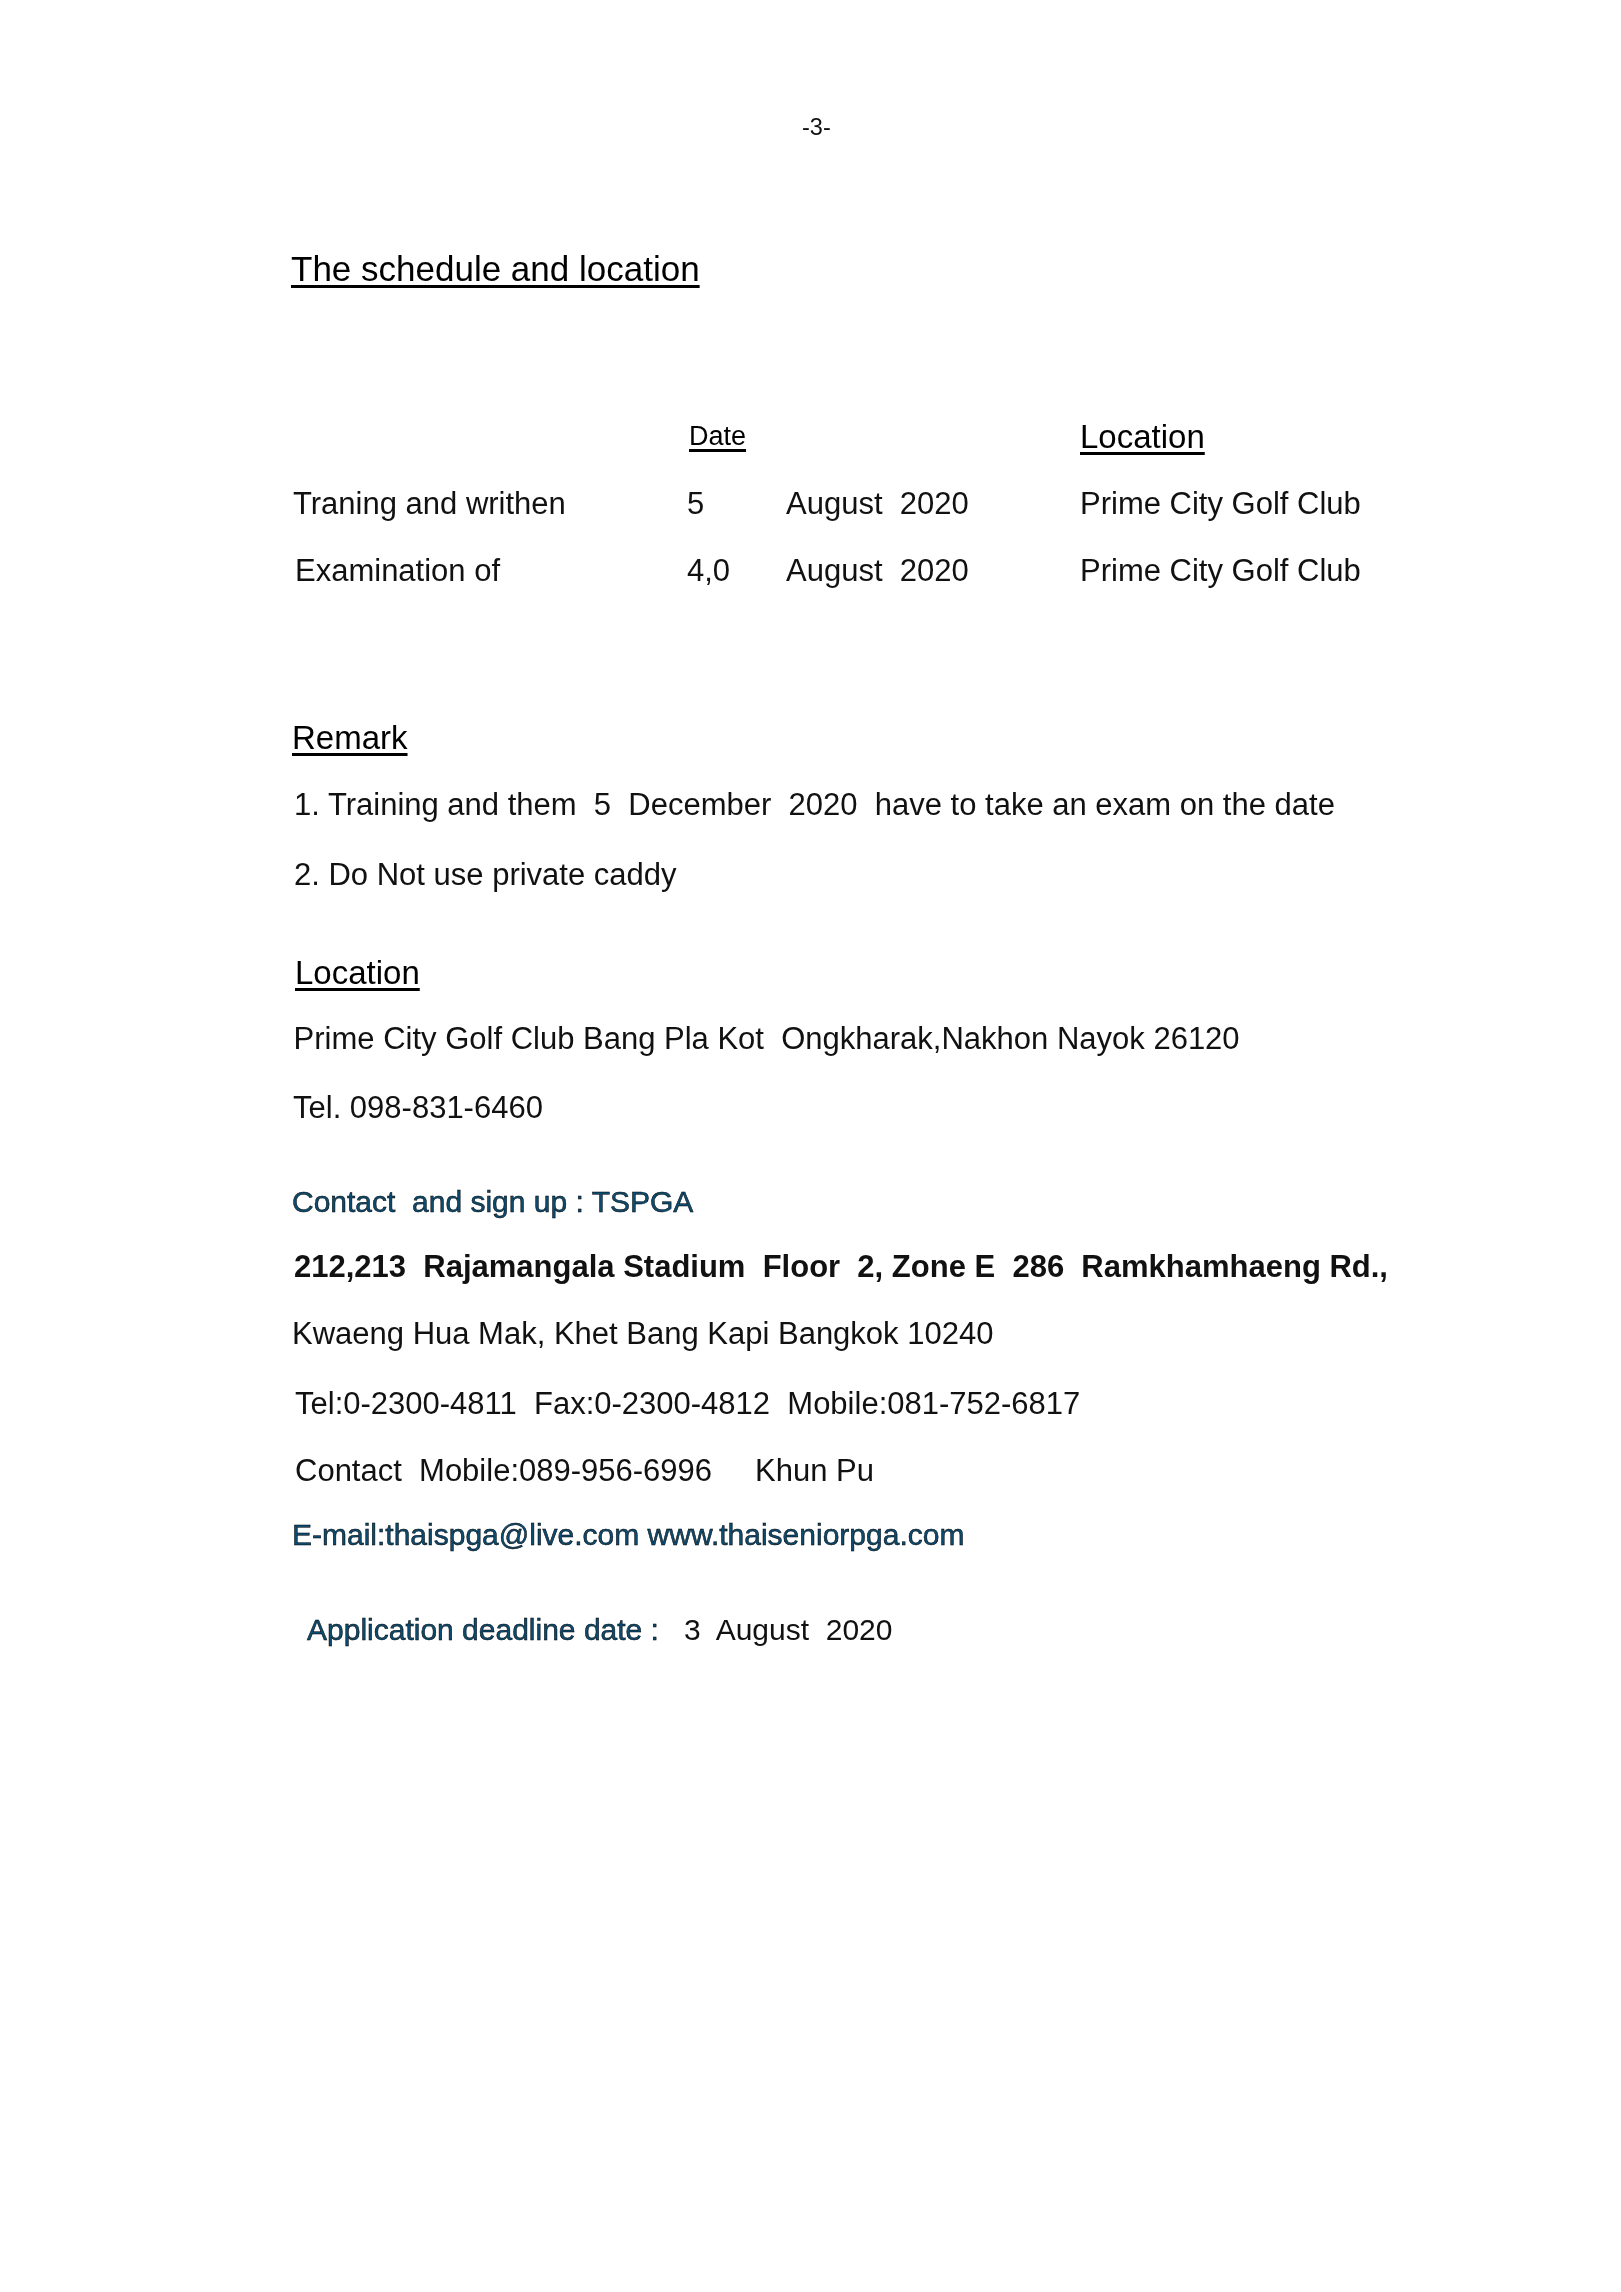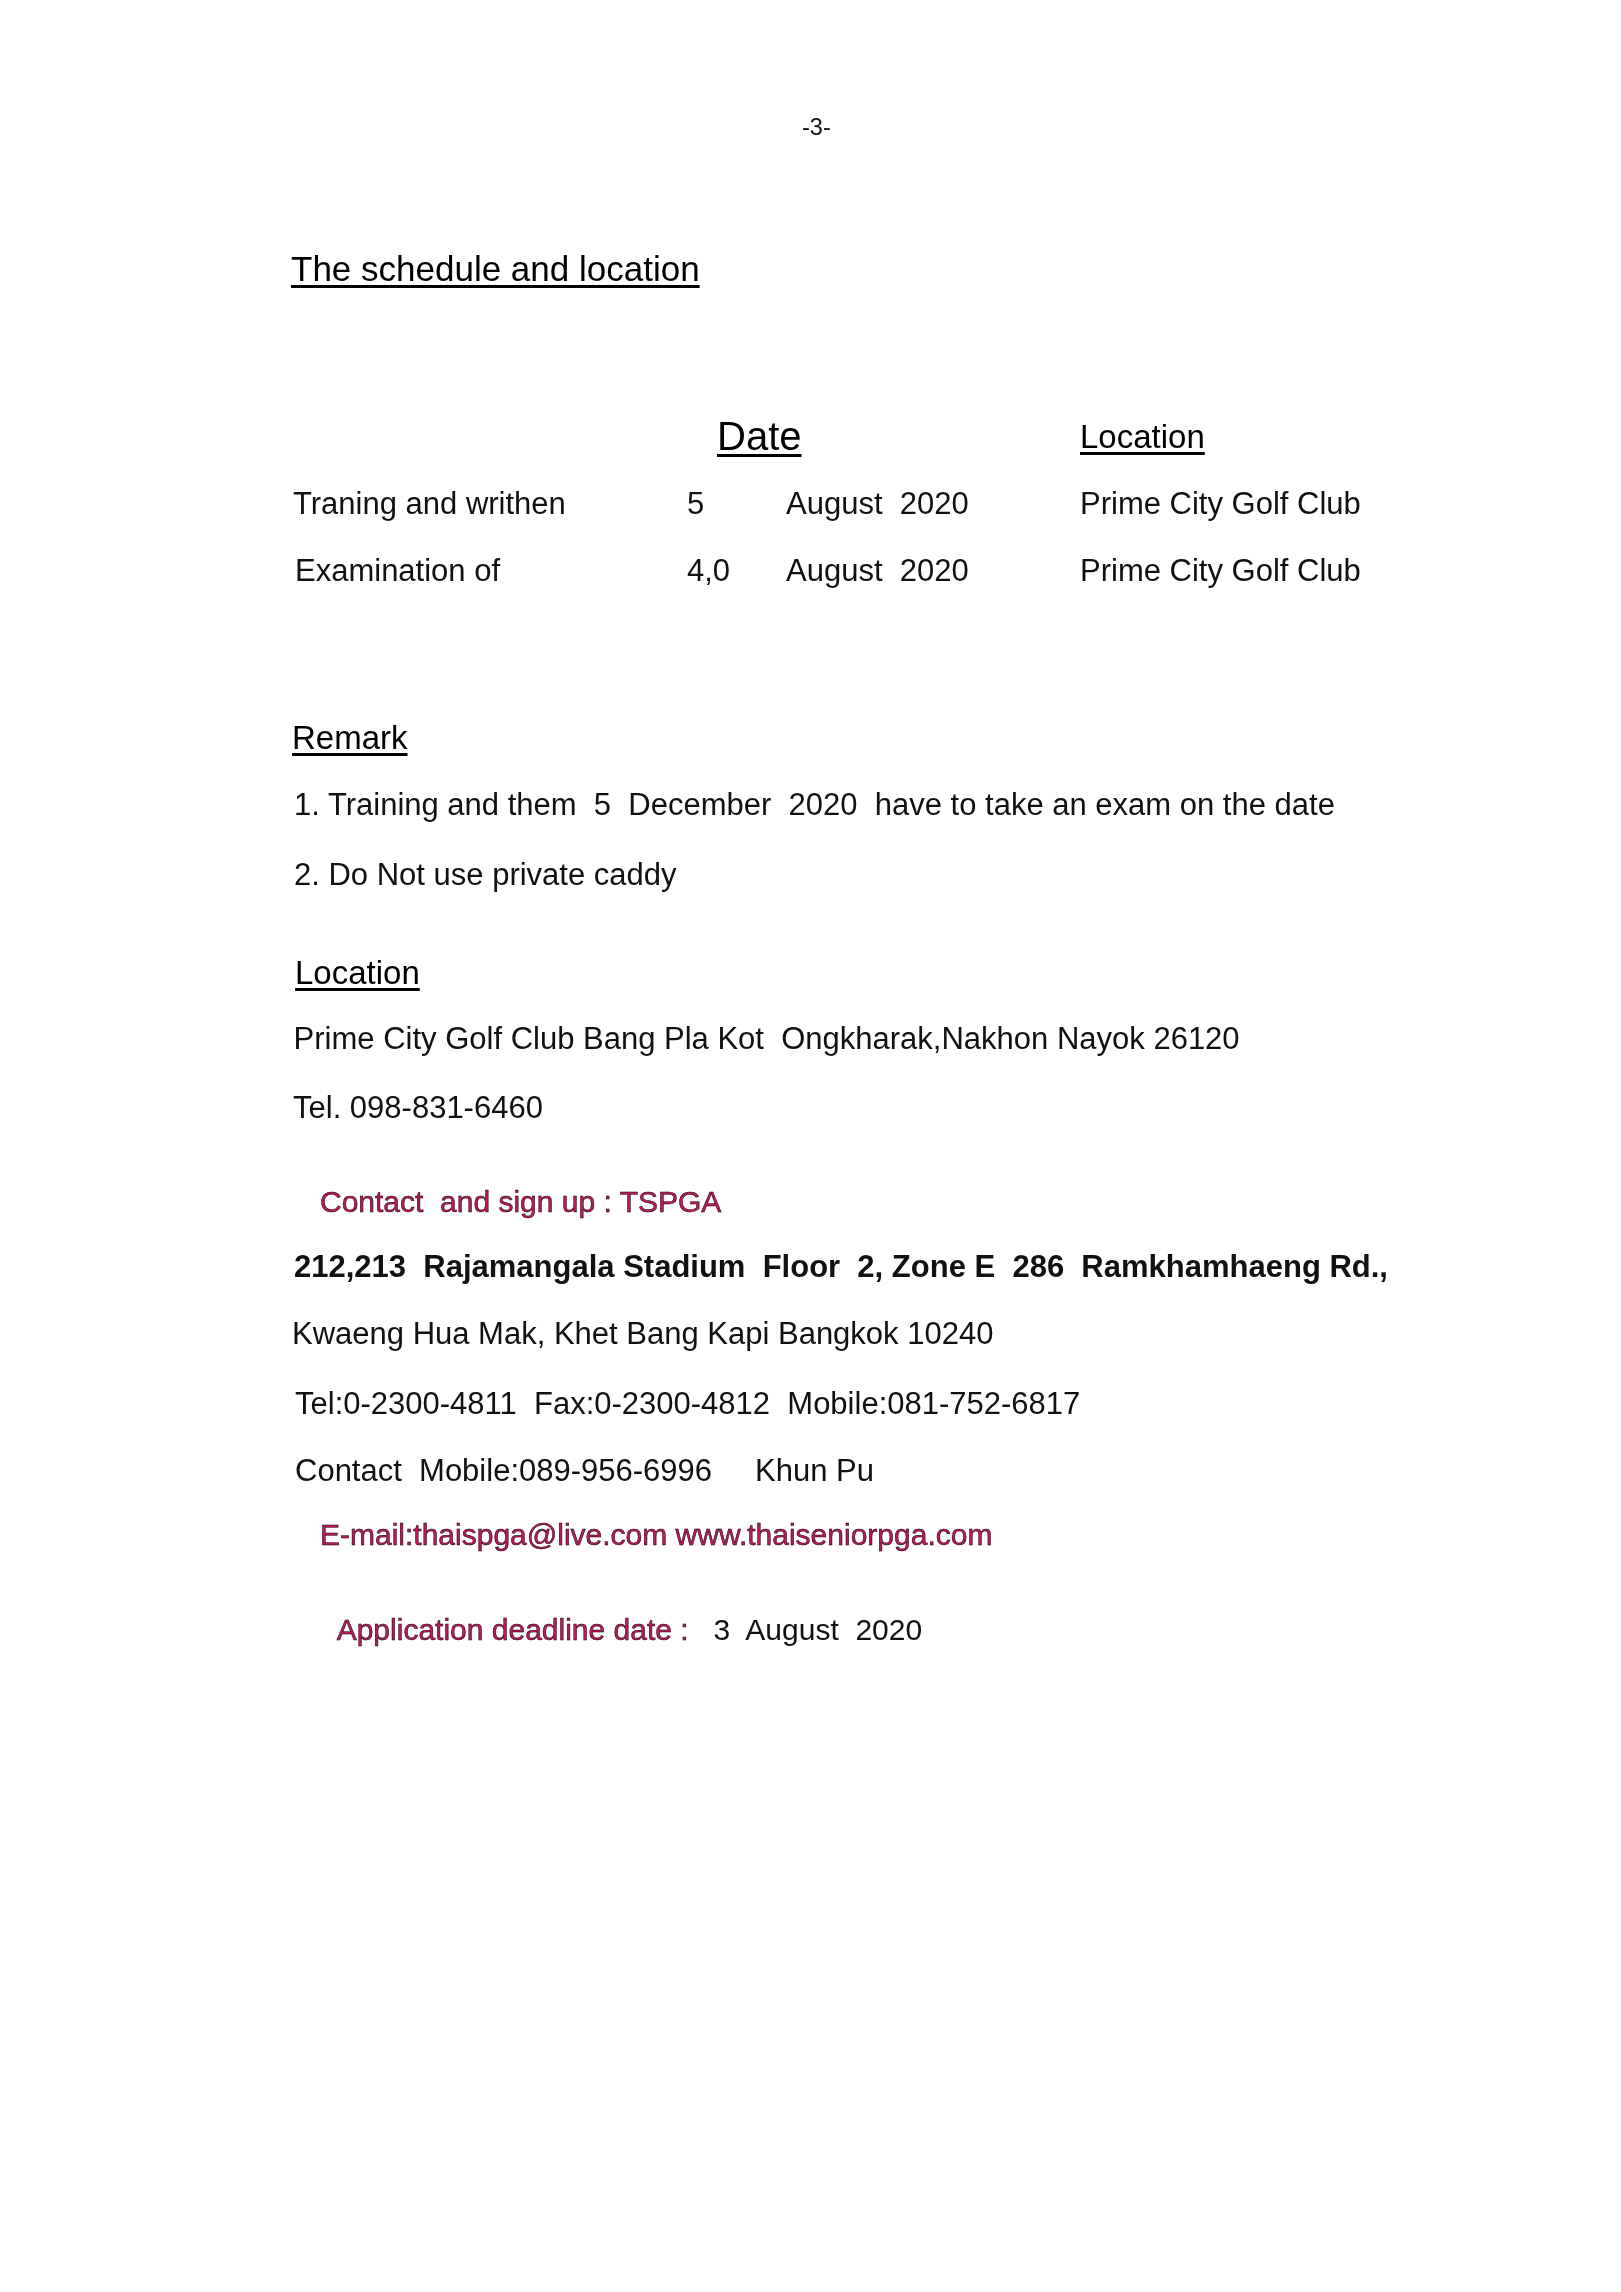--- a/index.html
+++ b/index.html
@@ -1,31 +1,31 @@
 <!DOCTYPE html>
 <html><head>
 <meta charset="utf-8">
 <style>
   html, body { margin: 0; padding: 0; background: #ffffff; }
   body { width: 1621px; height: 2293px; position: relative; overflow: hidden;
          font-family: "Liberation Sans", "DejaVu Sans", sans-serif; color: #111111; }
   .t { position: absolute; white-space: pre; line-height: 31px; font-size: 31px; }
   .h { font-size: 33px; line-height: 33px; text-decoration: underline; text-decoration-thickness: 2.9px; text-underline-offset: 3.9px; color: #000; }
   .big { font-size: 35px; line-height: 35px; }
-  .semi { color: #be185d; margin-left: 28px; -webkit-text-stroke: 0.5px #000; }
+  .semi { color: #0c4a6e; -webkit-text-stroke: 0.5px #000; }
   .pn { font-size: 23.5px; line-height: 23.5px; }
 </style>
 </head>
 <body>
 
 <div class="t pn" style="left:802px; top:116px;">-3-</div>
 
 <div class="t big h" style="left:291px; top:251px; font-size:35px;">The schedule and location</div>
 
-<div class="t h" style="left:717px; top:420px; font-size:40px;">Date</div>
+<div class="t h" style="left:689px; top:420px; font-size:27px;">Date</div>
 <div class="t h" style="left:1080px; top:420px; font-size:33px;">Location</div>
 
 <div>
   <div class="t" style="left:293px; top:488px;">Traning and writhen</div>
   <div class="t" style="left:687px; top:488px;">5</div>
   <div class="t" style="left:786px; top:488px;">August  2020</div>
   <div class="t" style="left:1080px; top:488px;">Prime City Golf Club</div>
 </div>
 <div>
   <div class="t" style="left:295px; top:555px;">Examination of</div>

